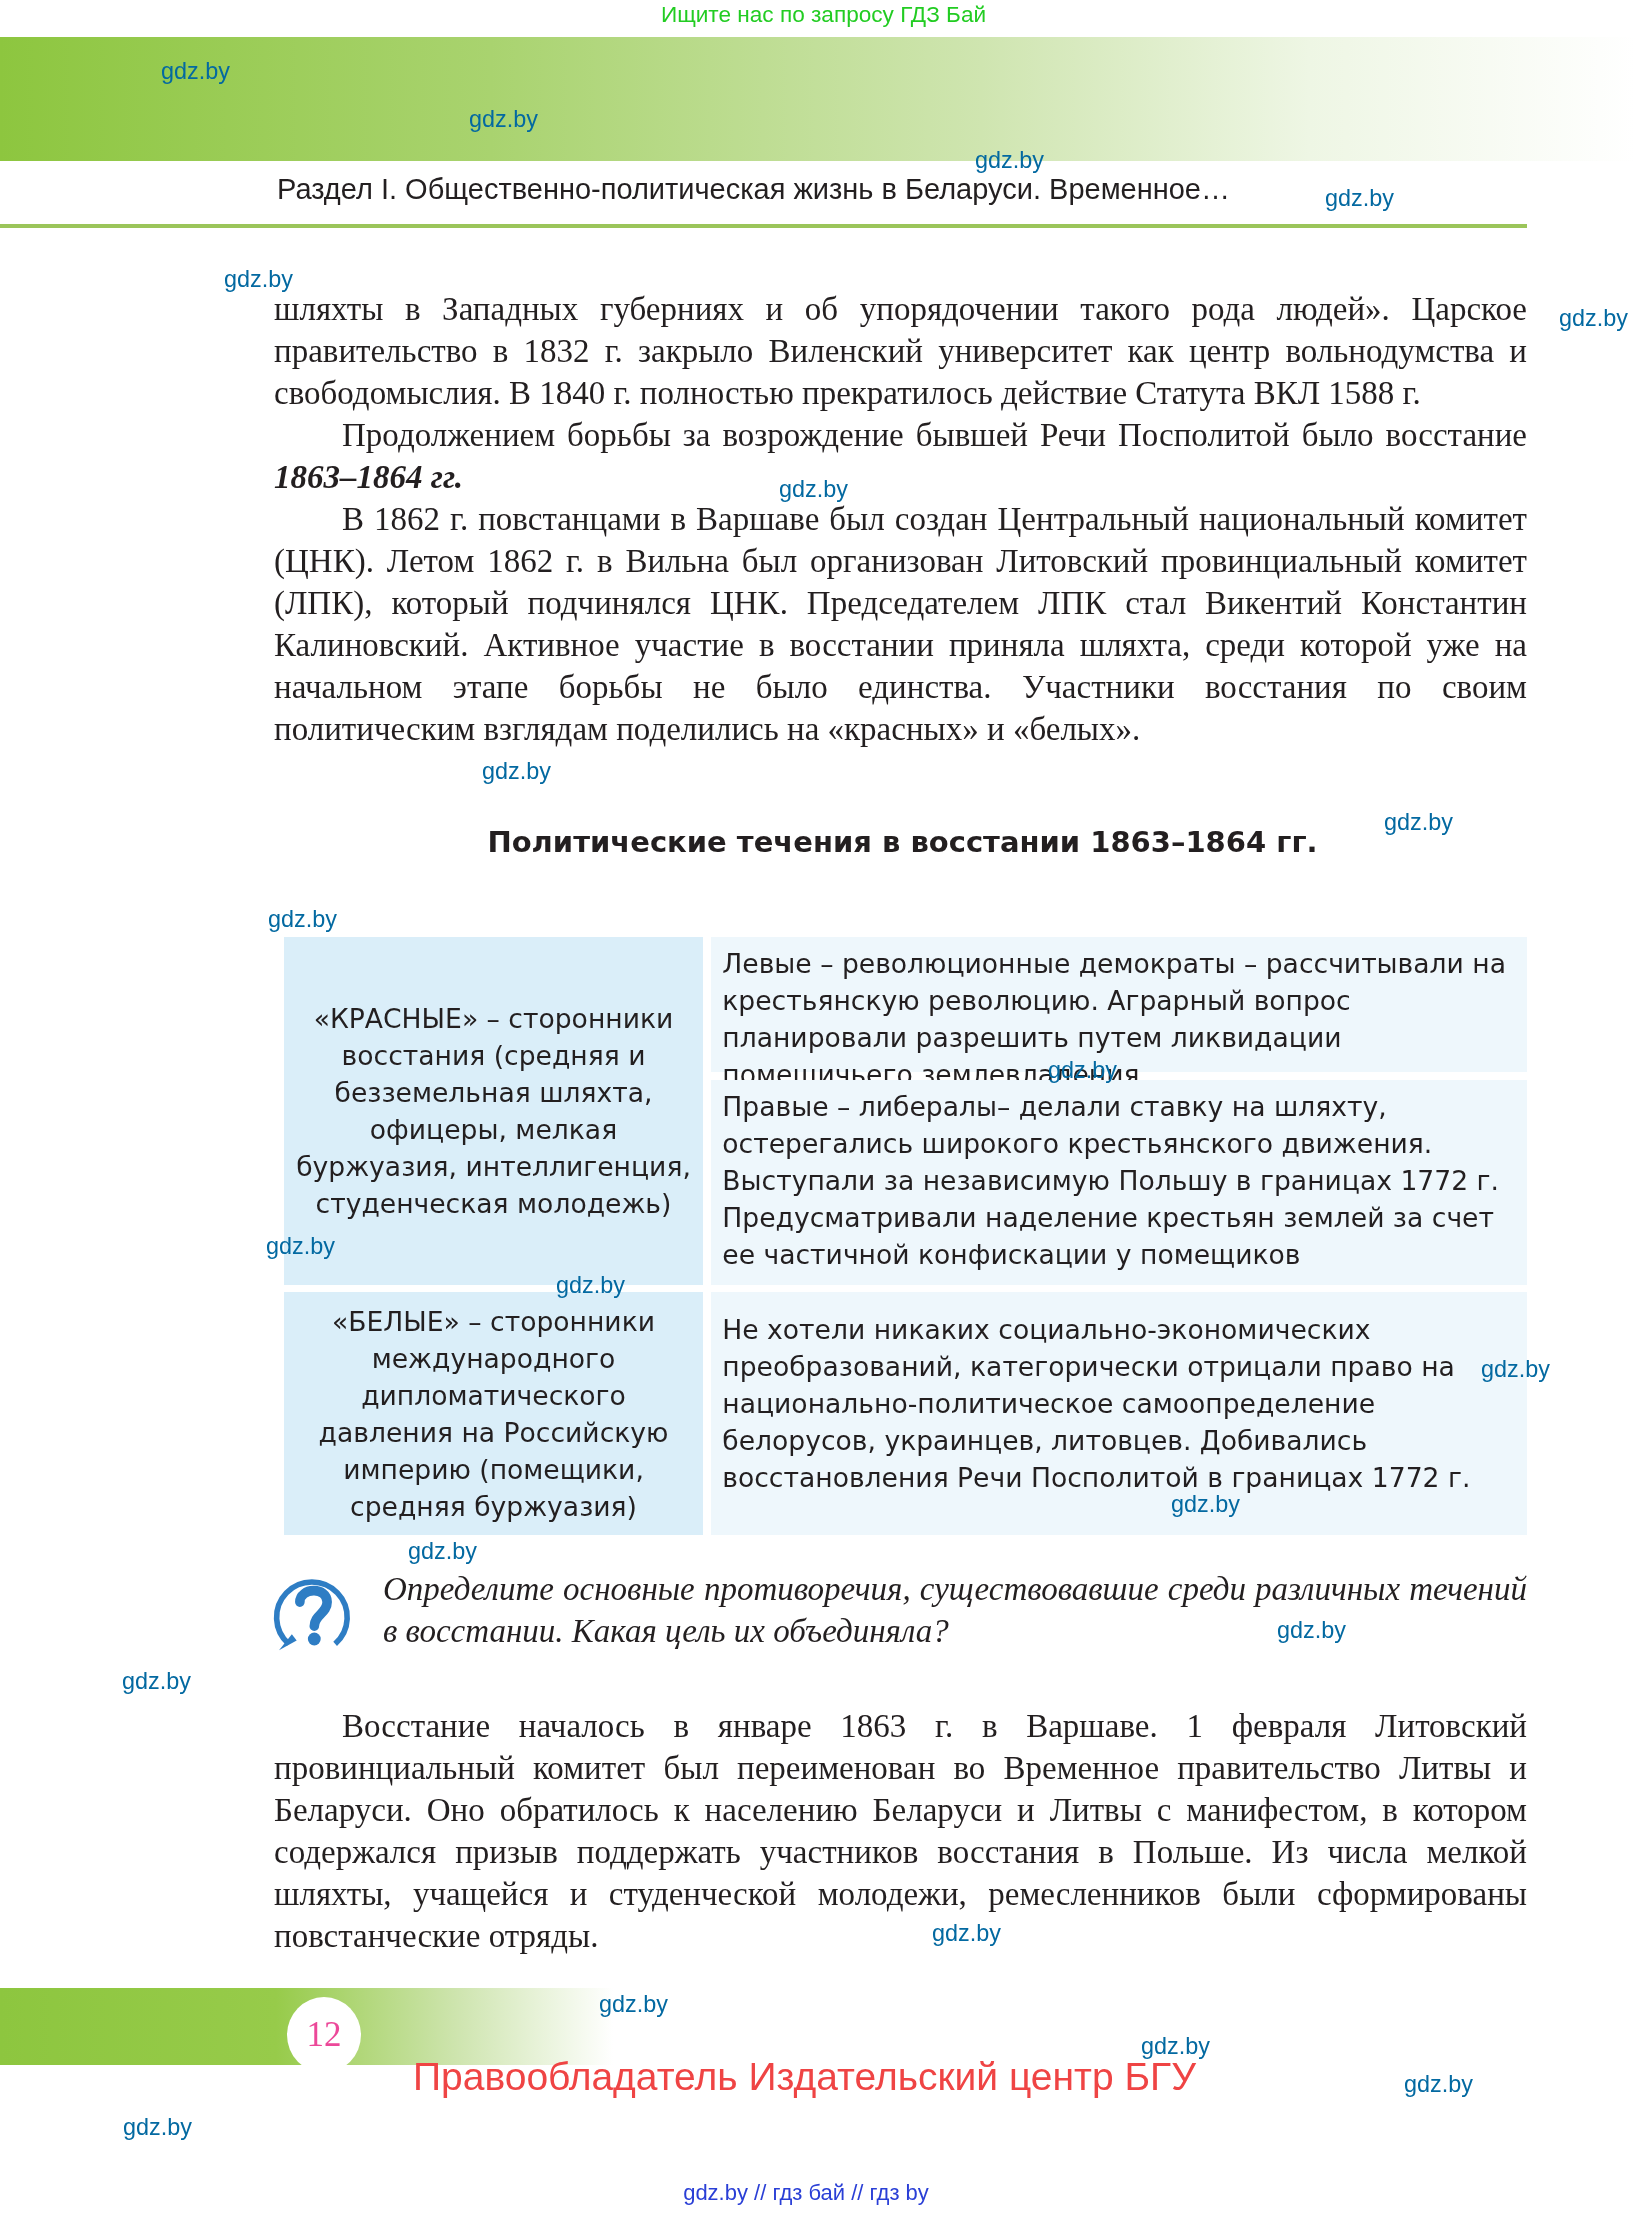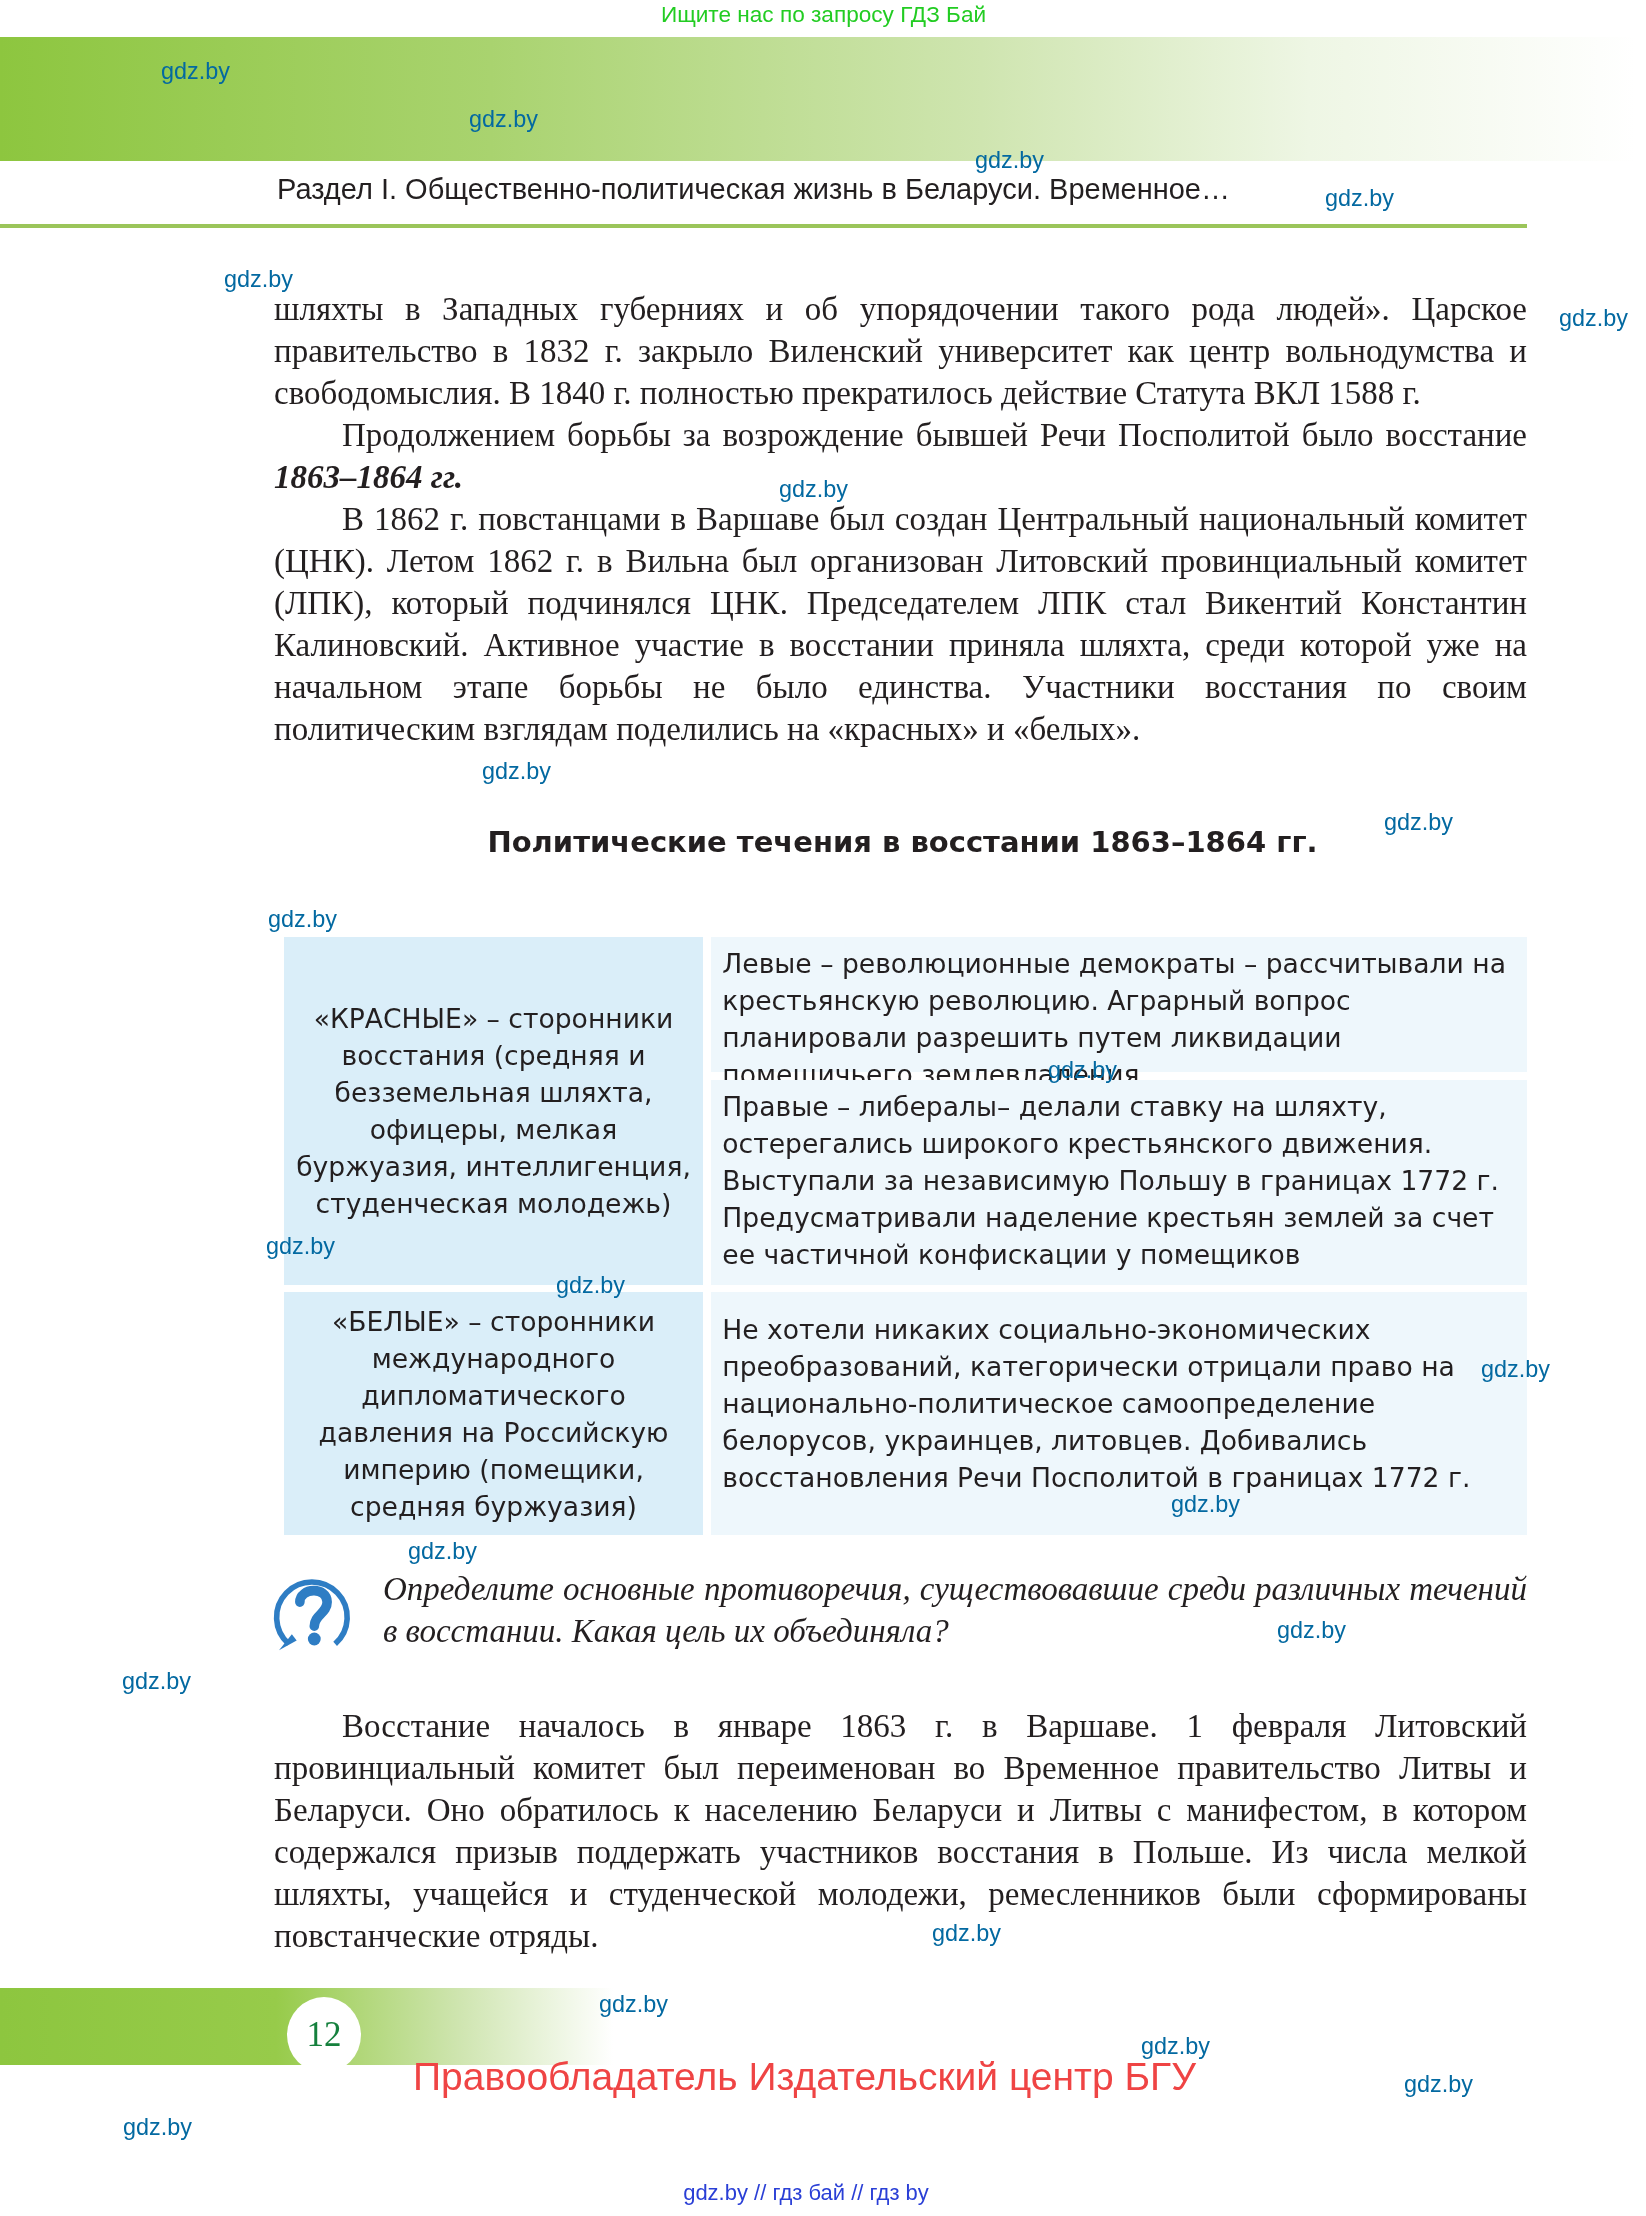--- a/index.html
+++ b/index.html
@@ -14,21 +14,21 @@
   .body-text p.indent { text-indent:68px; }
   .body-text .last { text-align-last:left; }
   .wm { font-family:"Liberation Sans", sans-serif; font-size:23.4px; color:#0369a1; white-space:nowrap; }
   .table-title { top:824px; left:403px; width:999px; text-align:center; font-family:"DejaVu Sans", sans-serif; font-weight:bold; font-size:29px; line-height:37px; color:#231f20; }
   .cell { position:absolute; font-family:"DejaVu Sans", sans-serif; font-size:26.6px; line-height:37px; color:#231f20; box-sizing:border-box; }
   .cell-left { background:#daeef9; text-align:center; display:flex; align-items:center; justify-content:center; padding:0 6.4px; }
   .cell-right { background:#eef7fc; padding:8px 11.3px 0 11.3px; }
   .q-icon { top:1570px; left:271px; width:85px; height:85px; }
   .q-text { top:1568px; left:383px; width:1144px; font-style:italic; font-size:33px; line-height:42px; text-align:justify; text-align-last:left; }
   .bottom-band { top:1988px; left:0; width:613px; height:77px; background:linear-gradient(to right,#8dc63f 0%,#97cb4a 45%,#cfe5b0 75%,#ffffff 100%); }
-  .page-circle { top:1997px; left:287px; width:74px; height:76px; border-radius:50%; background:#ffffff; display:flex; align-items:center; justify-content:center; font-size:35px; color:#15803d; }
+  .page-circle { top:1997px; left:287px; width:74px; height:76px; border-radius:50%; background:#ffffff; display:flex; align-items:center; justify-content:center; font-size:35px; color:#ec4899; }
   .copyright { top:2055px; left:413px; font-family:"Liberation Sans", sans-serif; font-size:39px; color:#ef4444; white-space:nowrap; }
   .footer-links { top:2180px; left:0; width:1612px; text-align:center; font-family:"Liberation Sans", sans-serif; font-size:22px; color:#2a3fd6; }
 </style>
 </head>
 <body>
 
 <div class="abs search-hint">Ищите нас по запросу ГДЗ Бай</div>
 
 <div class="abs top-band"></div>
 

